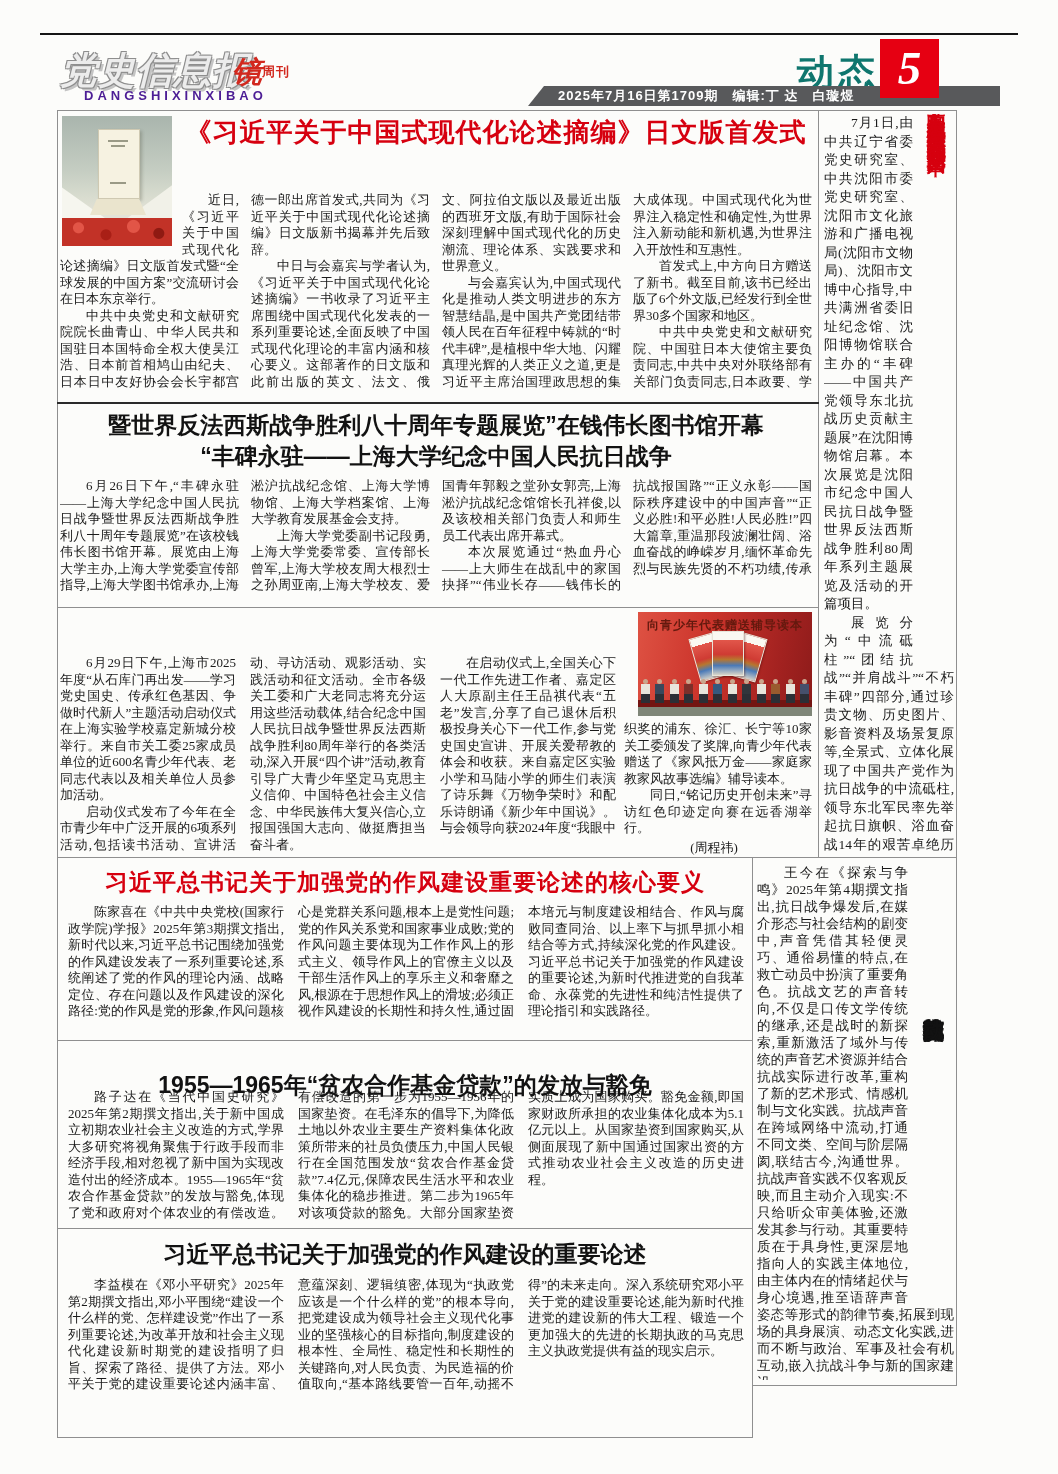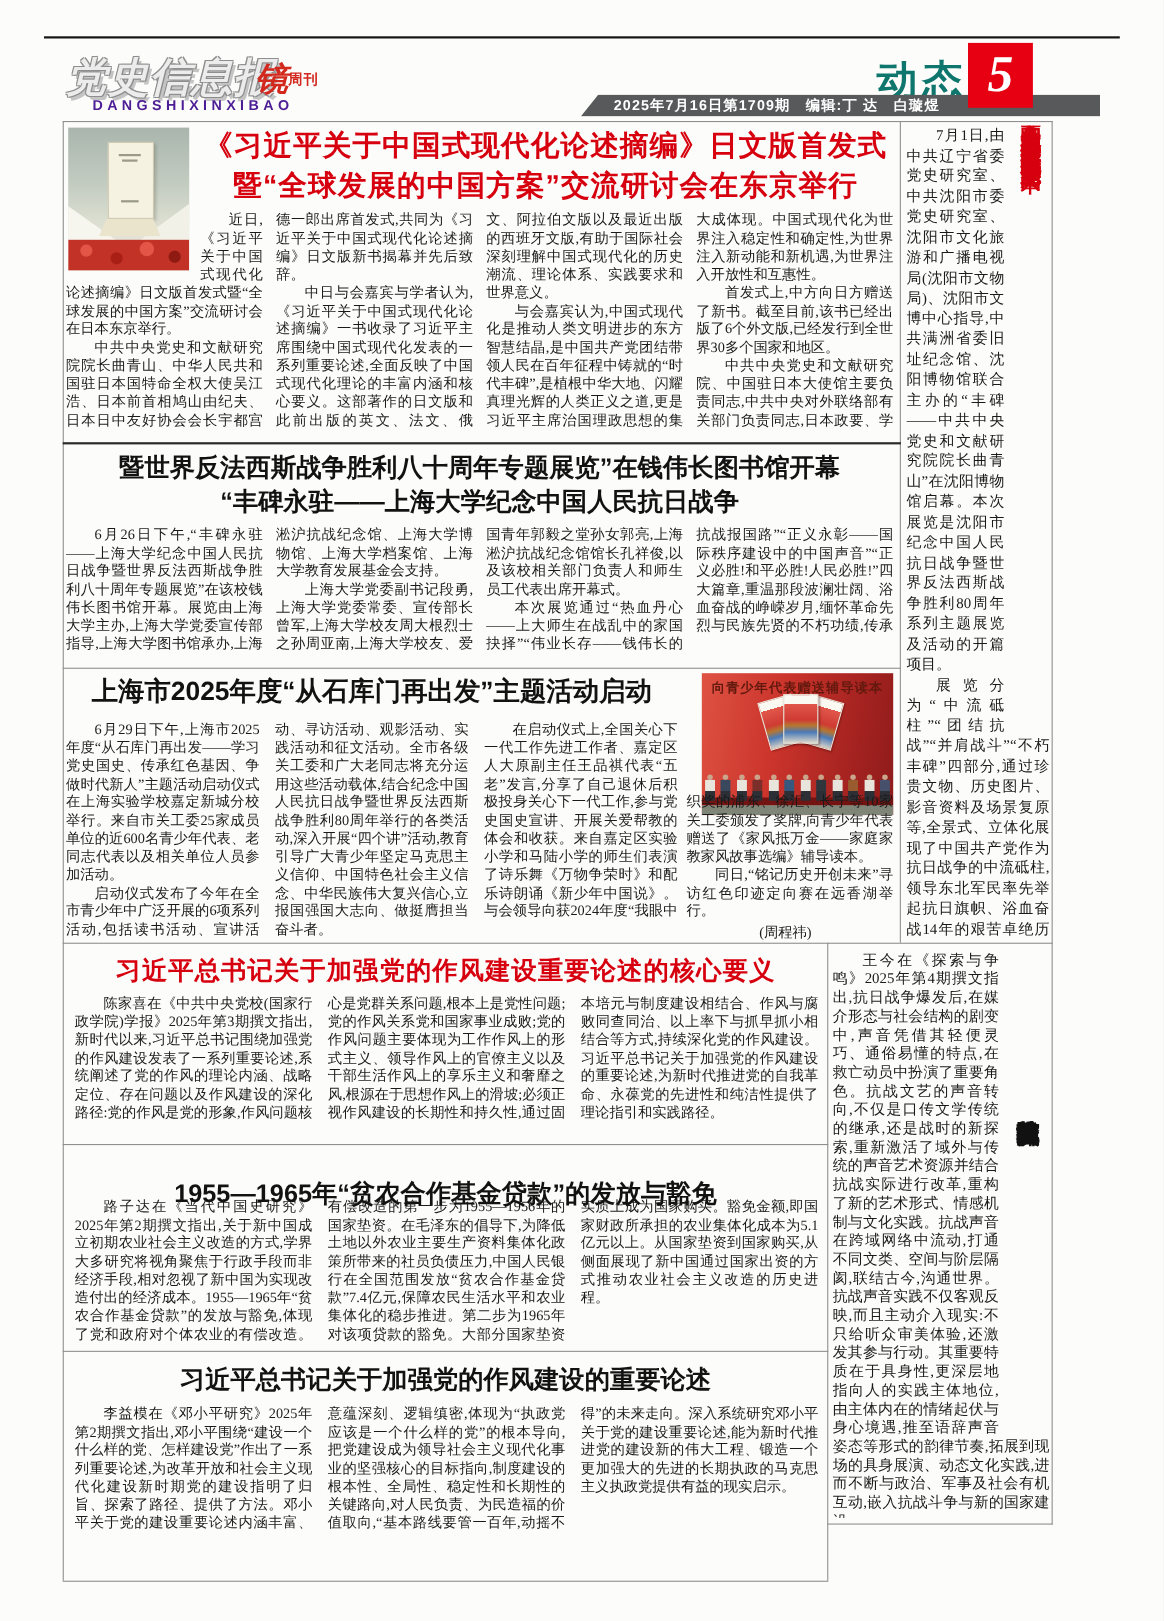--- a/index.html
+++ b/index.html
@@ -67,21 +67,21 @@
   
   .a2-title{left:60px;top:410px;width:752px;font-size:23px;line-height:31px;color:#121212;}
   .a2-body{left:60px;top:478px;width:752px;height:122px;}
 
   
   .a3-title{left:60px;top:613px;width:556px;font-size:24px;line-height:32px;color:#121212;}
   .a3-body{left:60px;top:655px;width:556px;height:199px;}
   .a3-col4{left:624px;top:721px;width:188px;height:134px;}
 
   
-  .photo2{left:638px;top:612px;width:174px;height:129px;background:linear-gradient(100deg,#de5243 0%,#cc352c 38%,#a32220 78%,#8d1b1a 100%);overflow:hidden;}
+  .photo2{left:638px;top:612px;width:174px;height:104px;background:linear-gradient(100deg,#de5243 0%,#cc352c 38%,#a32220 78%,#8d1b1a 100%);overflow:hidden;}
   .p2-caption{position:absolute;left:0;top:5px;width:100%;text-align:center;font-size:12px;font-weight:bold;color:#63190e;letter-spacing:1px;font-family:"Liberation Sans","DejaVu Sans",sans-serif;}
   .p2-book{position:absolute;top:22px;width:30px;height:43px;background:linear-gradient(180deg,#faf9f2 0%,#faf9f2 18%,#e2574b 18%,#cf3b33 52%,#b7762f 64%,#4a7ab8 78%,#d8d4c8 100%);border:1px solid #e8e6da;box-shadow:1px 1px 2px rgba(60,0,0,.4);}
   .p2-b1{left:56px;transform:rotate(-16deg);}
   .p2-b2{left:74px;top:19px;z-index:2;}
   .p2-b3{left:92px;transform:rotate(16deg);}
   .p2-shadowband{position:absolute;left:0;bottom:9px;width:100%;height:7px;background:#731412;}
   .p2-floor{position:absolute;left:0;bottom:0;width:100%;height:9px;background:#7f8678;}
   .people-row{position:absolute;left:2px;bottom:13px;width:170px;height:26px;display:flex;justify-content:space-between;align-items:flex-end;}
   .figure{width:10px;height:24px;position:relative;}
   .figure::before{content:"";position:absolute;left:2.5px;top:0;width:5px;height:5px;border-radius:50%;background:#caa58c;}
@@ -147,21 +147,20 @@
       <i style="top:10px;width:20px;"></i>
         <i style="top:15px;width:14px;left:12px;"></i>
         <i style="top:52px;width:16px;left:11px;"></i>
     </div>
     <div class="p1-stand"></div>
     <div class="p1-flowers"></div>
   </div>
 
   <div class="abs title red a1-title">
     <div>《习近平关于中国式现代化论述摘编》日文版首发式</div>
-    <div>暨“全球发展的中国方案”交流研讨会在东京举行</div>
   </div>
   <div class="abs body-text cols4 a1-body">
     <div class="a1-photo-spacer"></div>
     <p>近日,《习近平关于中国式现代化论述摘编》日文版首发式暨“全球发展的中国方案”交流研讨会在日本东京举行。</p>
     <p>中共中央党史和文献研究院院长曲青山、中华人民共和国驻日本国特命全权大使吴江浩、日本前首相鸠山由纪夫、日本日中友好协会会长宇都宫德一郎出席首发式,共同为《习近平关于中国式现代化论述摘编》日文版新书揭幕并先后致辞。</p>
     <p>中日与会嘉宾与学者认为,《习近平关于中国式现代化论述摘编》一书收录了习近平主席围绕中国式现代化发表的一系列重要论述,全面反映了中国式现代化理论的丰富内涵和核心要义。这部著作的日文版和此前出版的英文、法文、俄文、阿拉伯文版以及最近出版的西班牙文版,有助于国际社会深刻理解中国式现代化的历史潮流、理论体系、实践要求和世界意义。</p>
     <p>与会嘉宾认为,中国式现代化是推动人类文明进步的东方智慧结晶,是中国共产党团结带领人民在百年征程中铸就的“时代丰碑”,是植根中华大地、闪耀真理光辉的人类正义之道,更是习近平主席治国理政思想的集大成体现。中国式现代化为世界注入稳定性和确定性,为世界注入新动能和新机遇,为世界注入开放性和互惠性。</p>
     <p>首发式上,中方向日方赠送了新书。截至目前,该书已经出版了6个外文版,已经发行到全世界30多个国家和地区。</p>
     <p>中共中央党史和文献研究院、中国驻日本大使馆主要负责同志,中共中央对外联络部有关部门负责同志,日本政要、学界、智库代表,华侨华人代表,媒体120余人参加首发式和研讨交流活动。</p>
 
@@ -171,21 +170,20 @@
     <div>暨世界反法西斯战争胜利八十周年专题展览”在钱伟长图书馆开幕</div>
     <div>“丰碑永驻——上海大学纪念中国人民抗日战争</div>
   </div>
   <div class="abs body-text cols4 a2-body">
     <p>6月26日下午,“丰碑永驻——上海大学纪念中国人民抗日战争暨世界反法西斯战争胜利八十周年专题展览”在该校钱伟长图书馆开幕。展览由上海大学主办,上海大学党委宣传部指导,上海大学图书馆承办,上海淞沪抗战纪念馆、上海大学博物馆、上海大学档案馆、上海大学教育发展基金会支持。</p>
     <p>上海大学党委副书记段勇,上海大学党委常委、宣传部长曾军,上海大学校友周大根烈士之孙周亚南,上海大学校友、爱国青年郭毅之堂孙女郭亮,上海淞沪抗战纪念馆馆长孔祥俊,以及该校相关部门负责人和师生员工代表出席开幕式。</p>
     <p>本次展览通过“热血丹心——上大师生在战乱中的家国抉择”“伟业长存——钱伟长的抗战报国路”“正义永彰——国际秩序建设中的中国声音”“正义必胜!和平必胜!人民必胜!”四大篇章,重温那段波澜壮阔、浴血奋战的峥嵘岁月,缅怀革命先烈与民族先贤的不朽功绩,传承弘扬在血与火的历史中淬炼而成的伟大抗战精神。</p>
 
   </div>
 
-  <div class="abs title a3-title">上海市2025年度“从石库门再出发”主题活动启动</div>
   <div class="abs body-text cols3 a3-body">
     <p>6月29日下午,上海市2025年度“从石库门再出发——学习党史国史、传承红色基因、争做时代新人”主题活动启动仪式在上海实验学校嘉定新城分校举行。来自市关工委25家成员单位的近600名青少年代表、老同志代表以及相关单位人员参加活动。</p>
     <p>启动仪式发布了今年在全市青少年中广泛开展的6项系列活动,包括读书活动、宣讲活动、寻访活动、观影活动、实践活动和征文活动。全市各级关工委和广大老同志将充分运用这些活动载体,结合纪念中国人民抗日战争暨世界反法西斯战争胜利80周年举行的各类活动,深入开展“四个讲”活动,教育引导广大青少年坚定马克思主义信仰、中国特色社会主义信念、中华民族伟大复兴信心,立报国强国大志向、做挺膺担当奋斗者。</p>
     <p>在启动仪式上,全国关心下一代工作先进工作者、嘉定区人大原副主任王品祺代表“五老”发言,分享了自己退休后积极投身关心下一代工作,参与党史国史宣讲、开展关爱帮教的体会和收获。来自嘉定区实验小学和马陆小学的师生们表演了诗乐舞《万物争荣时》和配乐诗朗诵《新少年中国说》。与会领导向获2024年度“我眼中的城市温度”主题征文比赛优秀组</p>
   </div>
 
   <div class="abs photo2">
     <div class="p2-caption">向青少年代表赠送辅导读本</div>
     <div class="p2-book p2-b1"></div>
     <div class="p2-book p2-b3"></div>
@@ -226,21 +224,21 @@
 
   <div class="abs title a6-title">习近平总书记关于加强党的作风建设的重要论述</div>
   <div class="abs body-text cols3 a6-body">
     <p>李益模在《邓小平研究》2025年第2期撰文指出,邓小平围绕“建设一个什么样的党、怎样建设党”作出了一系列重要论述,为改革开放和社会主义现代化建设新时期党的建设指明了归旨、探索了路径、提供了方法。邓小平关于党的建设重要论述内涵丰富、意蕴深刻、逻辑缜密,体现为“执政党应该是一个什么样的党”的根本导向,把党建设成为领导社会主义现代化事业的坚强核心的目标指向,制度建设的根本性、全局性、稳定性和长期性的关键路向,对人民负责、为民造福的价值取向,“基本路线要管一百年,动摇不得”的未来走向。深入系统研究邓小平关于党的建设重要论述,能为新时代推进党的建设新的伟大工程、锻造一个更加强大的先进的长期执政的马克思主义执政党提供有益的现实启示。</p>
   </div>
 
   <div class="abs sb-top">
     <div class="sb-title-float">
       <span class="v-title-red">『丰碑——中国共产党领导东北抗战历史贡献主题展』在沈阳启幕</span>
     </div>
-    <p>7月1日,由中共辽宁省委党史研究室、中共沈阳市委党史研究室、沈阳市文化旅游和广播电视局(沈阳市文物局)、沈阳市文博中心指导,中共满洲省委旧址纪念馆、沈阳博物馆联合主办的“丰碑——中共中央党史和文献研究院院长曲青山”在沈阳博物馆启幕。本次展览是沈阳市纪念中国人民抗日战争暨世界反法西斯战争胜利80周年系列主题展览及活动的开篇项目。</p>
+    <p>7月1日,由中共辽宁省委党史研究室、中共沈阳市委党史研究室、沈阳市文化旅游和广播电视局(沈阳市文物局)、沈阳市文博中心指导,中共满洲省委旧址纪念馆、沈阳博物馆联合主办的“丰碑——中国共产党领导东北抗战历史贡献主题展”在沈阳博物馆启幕。本次展览是沈阳市纪念中国人民抗日战争暨世界反法西斯战争胜利80周年系列主题展览及活动的开篇项目。</p>
     <p>展览分为“中流砥柱”“团结抗战”“并肩战斗”“不朽丰碑”四部分,通过珍贵文物、历史图片、影音资料及场景复原等,全景式、立体化展现了中国共产党作为抗日战争的中流砥柱,领导东北军民率先举起抗日旗帜、浴血奋战14年的艰苦卓绝历程及其为中国人民抗日战争暨世界反法西斯战争胜利作出的不可磨灭的历史贡献。</p>
 
   </div>
 
   <div class="abs sb-bot">
     <div class="sb-bot-title-float">
       <span class="v-title-black">抗战文艺的声音实践与跨域流动</span>
     </div>
     <p>王今在《探索与争鸣》2025年第4期撰文指出,抗日战争爆发后,在媒介形态与社会结构的剧变中,声音凭借其轻便灵巧、通俗易懂的特点,在救亡动员中扮演了重要角色。抗战文艺的声音转向,不仅是口传文学传统的继承,还是战时的新探索,重新激活了域外与传统的声音艺术资源并结合抗战实际进行改革,重构了新的艺术形式、情感机制与文化实践。抗战声音在跨域网络中流动,打通不同文类、空间与阶层隔阂,联结古今,沟通世界。抗战声音实践不仅客观反映,而且主动介入现实:不只给听众审美体验,还激发其参与行动。其重要特质在于具身性,更深层地指向人的实践主体地位,由主体内在的情绪起伏与身心境遇,推至语辞声音姿态等形式的韵律节奏,拓展到现场的具身展演、动态文化实践,进而不断与政治、军事及社会有机互动,嵌入抗战斗争与新的国家建设。</p>
   </div>

